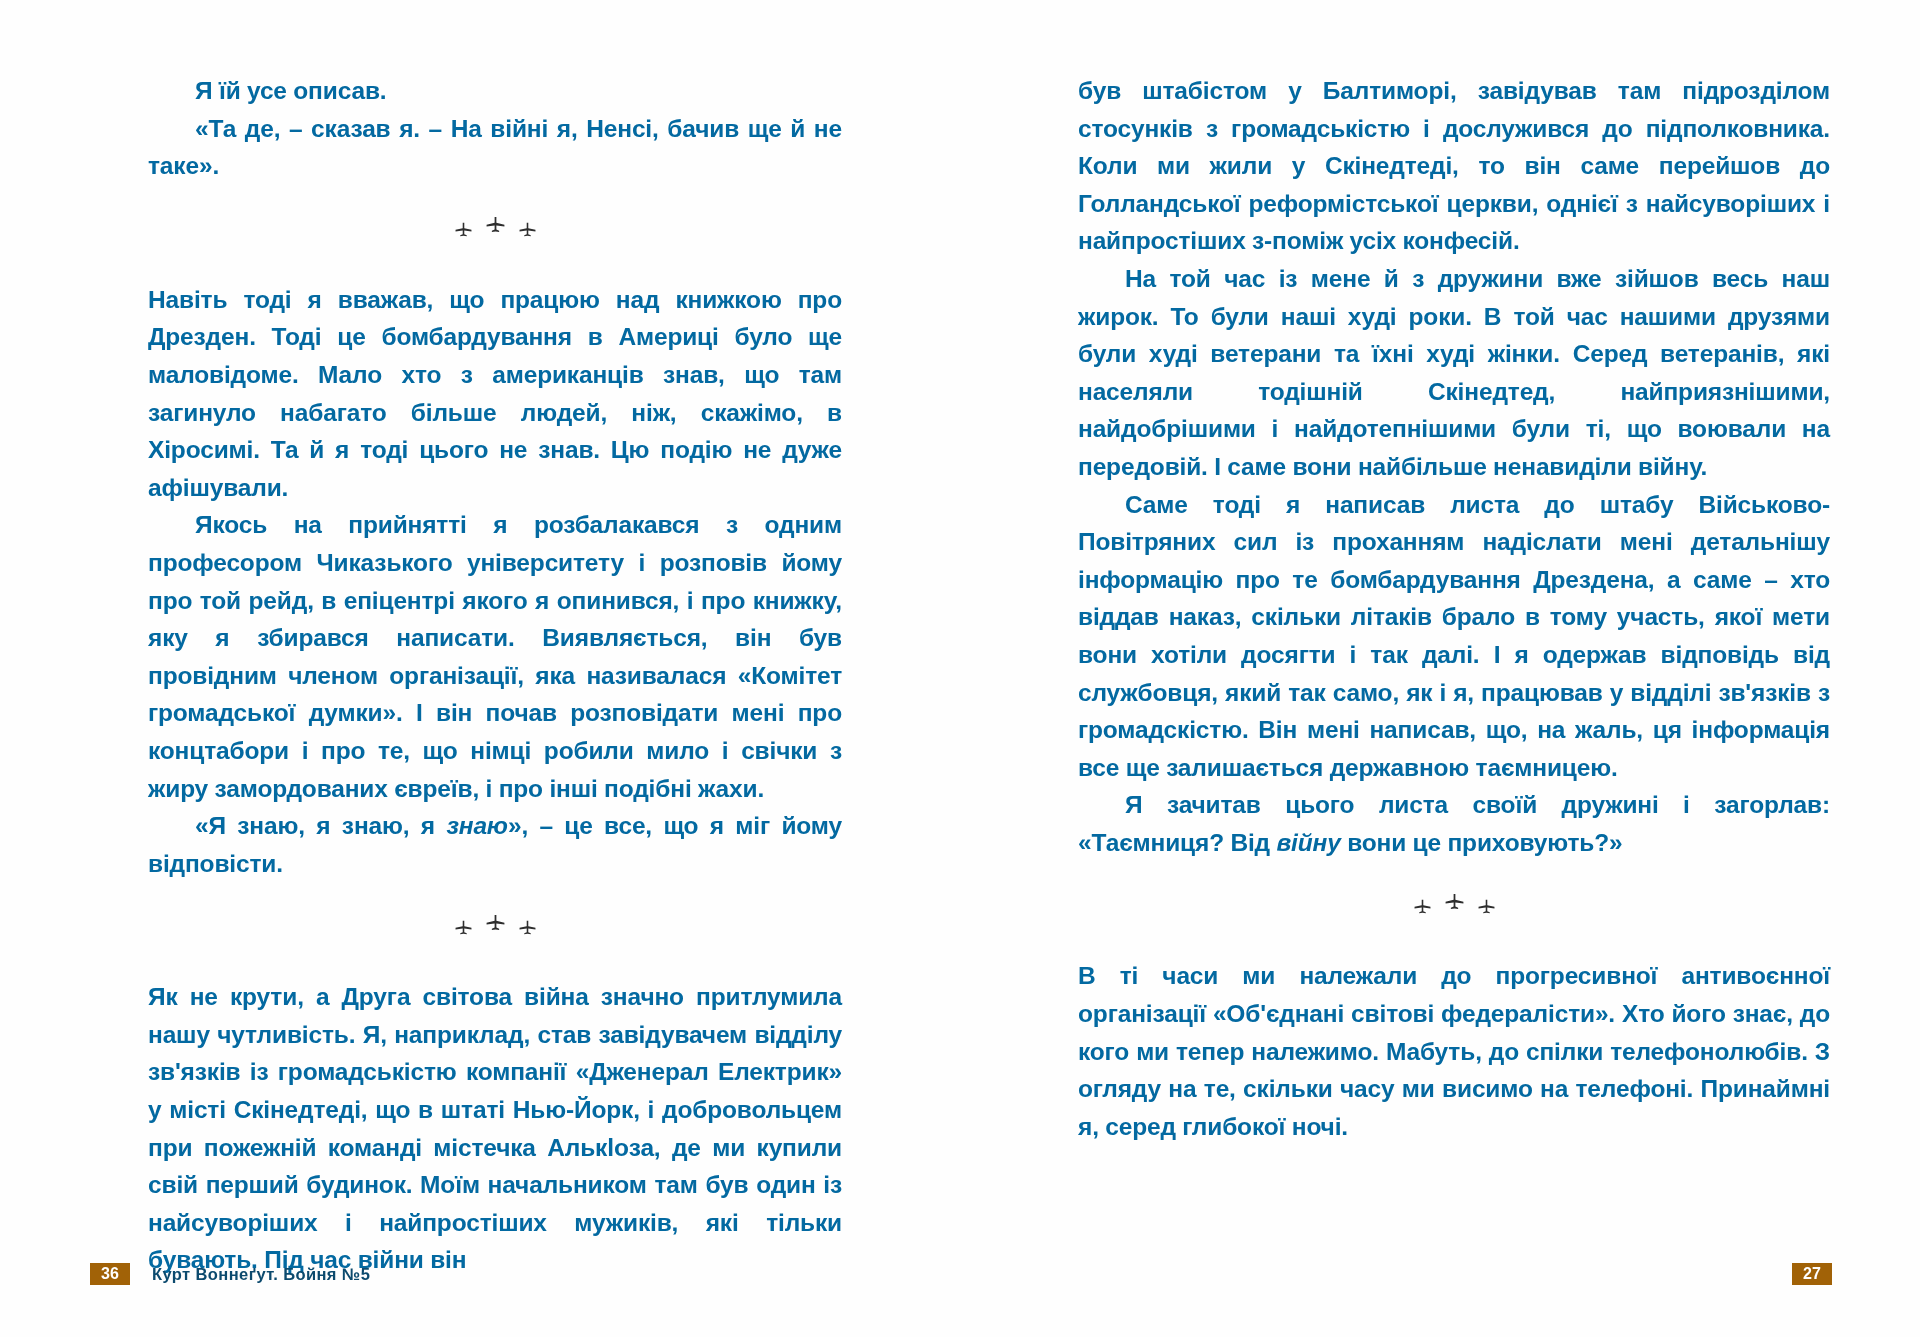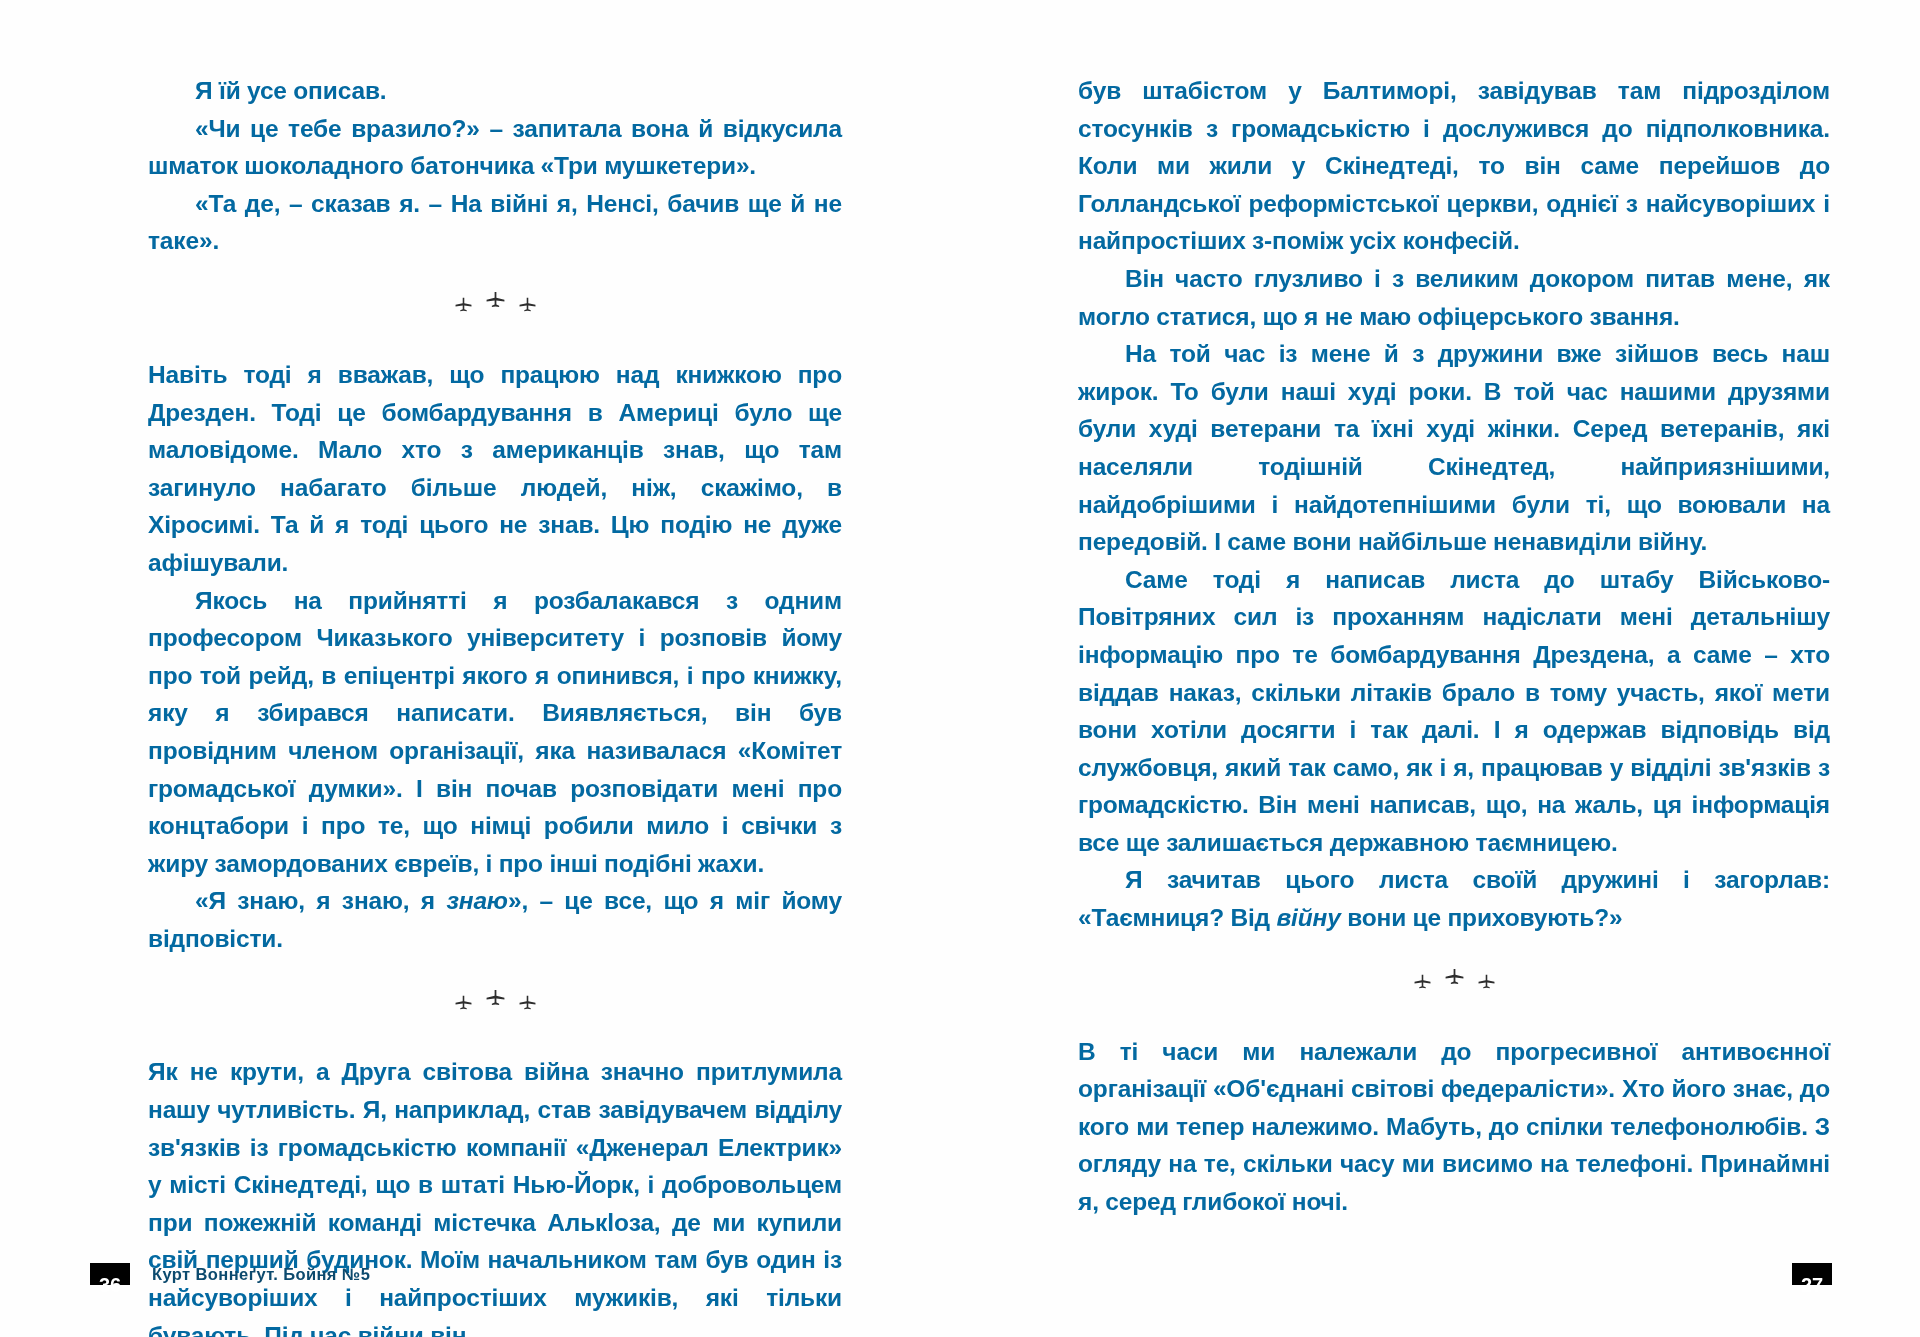--- a/index.html
+++ b/index.html
@@ -80,29 +80,29 @@
 
   .footer-left {
     position: absolute;
     left: 90px;
     bottom: 52px;
     display: flex;
     align-items: center;
     gap: 22px;
   }
   .page-number-box {
-    background: #000000;
+    background: #a16207;
     color: #ffffff;
-    font-size: 20px;
+    font-size: 16px;
     font-weight: 700;
     min-width: 40px;
     height: 22px;
     line-height: 22px;
     text-align: center;
-    padding: 11px 5px;
+    padding: 0 5px;
     box-sizing: border-box;
   }
   .running-head {
     font-size: 16.5px;
     font-weight: 700;
     color: #0c4a6e;
     letter-spacing: 0.4px;
     white-space: nowrap;
   }
 
@@ -126,21 +126,20 @@
   }
 </style>
 </head>
 <body>
 
 <div class="page-spread">
 
   <div class="page page-left">
     <div class="column" id="left-column">
         <p class="para">Я їй усе описав.</p>
-        <p class="para">«Чи це тебе вразило?» – запитала вона й відкусила шматок шоколадного батончика «Три мушкетери».</p>
         <p class="para">«Та де, – сказав я. – На війні я, Ненсі, бачив ще й не таке».</p>
         <div class="ornament">
           <svg viewBox="0 0 24 24" width="21" height="21" class="plane ">
             <path fill="#2e2e2e" d="M11.1 3.2h1.8v6.1l8.2 1.9v1.9l-8.2-1.1v4.2l2.8 1.1v1.4l-3.7-.7-3.7.7v-1.4l2.8-1.1v-4.2l-8.2 1.1v-1.9l8.2-1.9z"></path>
           </svg>
           <svg viewBox="0 0 24 24" width="21" height="21" class="plane mid">
             <path fill="#2e2e2e" d="M11.1 3.2h1.8v6.1l8.2 1.9v1.9l-8.2-1.1v4.2l2.8 1.1v1.4l-3.7-.7-3.7.7v-1.4l2.8-1.1v-4.2l-8.2 1.1v-1.9l8.2-1.9z"></path>
           </svg>
           <svg viewBox="0 0 24 24" width="21" height="21" class="plane ">
             <path fill="#2e2e2e" d="M11.1 3.2h1.8v6.1l8.2 1.9v1.9l-8.2-1.1v4.2l2.8 1.1v1.4l-3.7-.7-3.7.7v-1.4l2.8-1.1v-4.2l-8.2 1.1v-1.9l8.2-1.9z"></path>
@@ -160,21 +159,20 @@
             <path fill="#2e2e2e" d="M11.1 3.2h1.8v6.1l8.2 1.9v1.9l-8.2-1.1v4.2l2.8 1.1v1.4l-3.7-.7-3.7.7v-1.4l2.8-1.1v-4.2l-8.2 1.1v-1.9l8.2-1.9z"></path>
           </svg>
         </div>
         <p class="para noindent">Як не крути, а Друга світова війна значно притлумила нашу чутливість. Я, наприклад, став завідувачем відділу зв'язків із громадськістю компанії «Дженерал Електрик» у місті Скінедтеді, що в штаті Нью-Йорк, і добровольцем при пожежній команді містечка Алькloза, де ми купили свій перший будинок. Моїм начальником там був один із найсуворіших і найпростіших мужиків, які тільки бувають. Під час війни він</p>
       </div>
   </div>
 
   <div class="page page-right">
     <div class="column" id="right-column">
         <p class="para noindent">був штабістом у Балтиморі, завідував там підрозділом стосунків з громадськістю і дослужився до підполковника. Коли ми жили у Скінедтеді, то він саме перейшов до Голландської реформістської церкви, однієї з найсуворіших і найпростіших з-поміж усіх конфесій.</p>
-        <p class="para">Він часто глузливо і з великим докором питав мене, як могло статися, що я не маю офіцерського звання.</p>
         <p class="para">На той час із мене й з дружини вже зійшов весь наш жирок. То були наші худі роки. В той час нашими друзями були худі ветерани та їхні худі жінки. Серед ветеранів, які населяли тодішній Скінедтед, найприязнішими, найдобрішими і найдотепнішими були ті, що воювали на передовій. І саме вони найбільше ненавиділи війну.</p>
         <p class="para">Саме тоді я написав листа до штабу Військово-Повітряних сил із проханням надіслати мені детальнішу інформацію про те бомбардування Дрездена, а саме – хто віддав наказ, скільки літаків брало в тому участь, якої мети вони хотіли досягти і так далі. І я одержав відповідь від службовця, який так само, як і я, працював у відділі зв'язків з громадскістю. Він мені написав, що, на жаль, ця інформація все ще залишається державною таємницею.</p>
         <p class="para"><span>Я зачитав цього листа своїй дружині і загорлав: «Таємниця? Від </span><em>війну</em><span> вони це приховують?»</span></p>
         <div class="ornament">
           <svg viewBox="0 0 24 24" width="21" height="21" class="plane ">
             <path fill="#2e2e2e" d="M11.1 3.2h1.8v6.1l8.2 1.9v1.9l-8.2-1.1v4.2l2.8 1.1v1.4l-3.7-.7-3.7.7v-1.4l2.8-1.1v-4.2l-8.2 1.1v-1.9l8.2-1.9z"></path>
           </svg>
           <svg viewBox="0 0 24 24" width="21" height="21" class="plane mid">
             <path fill="#2e2e2e" d="M11.1 3.2h1.8v6.1l8.2 1.9v1.9l-8.2-1.1v4.2l2.8 1.1v1.4l-3.7-.7-3.7.7v-1.4l2.8-1.1v-4.2l-8.2 1.1v-1.9l8.2-1.9z"></path>
           </svg>

